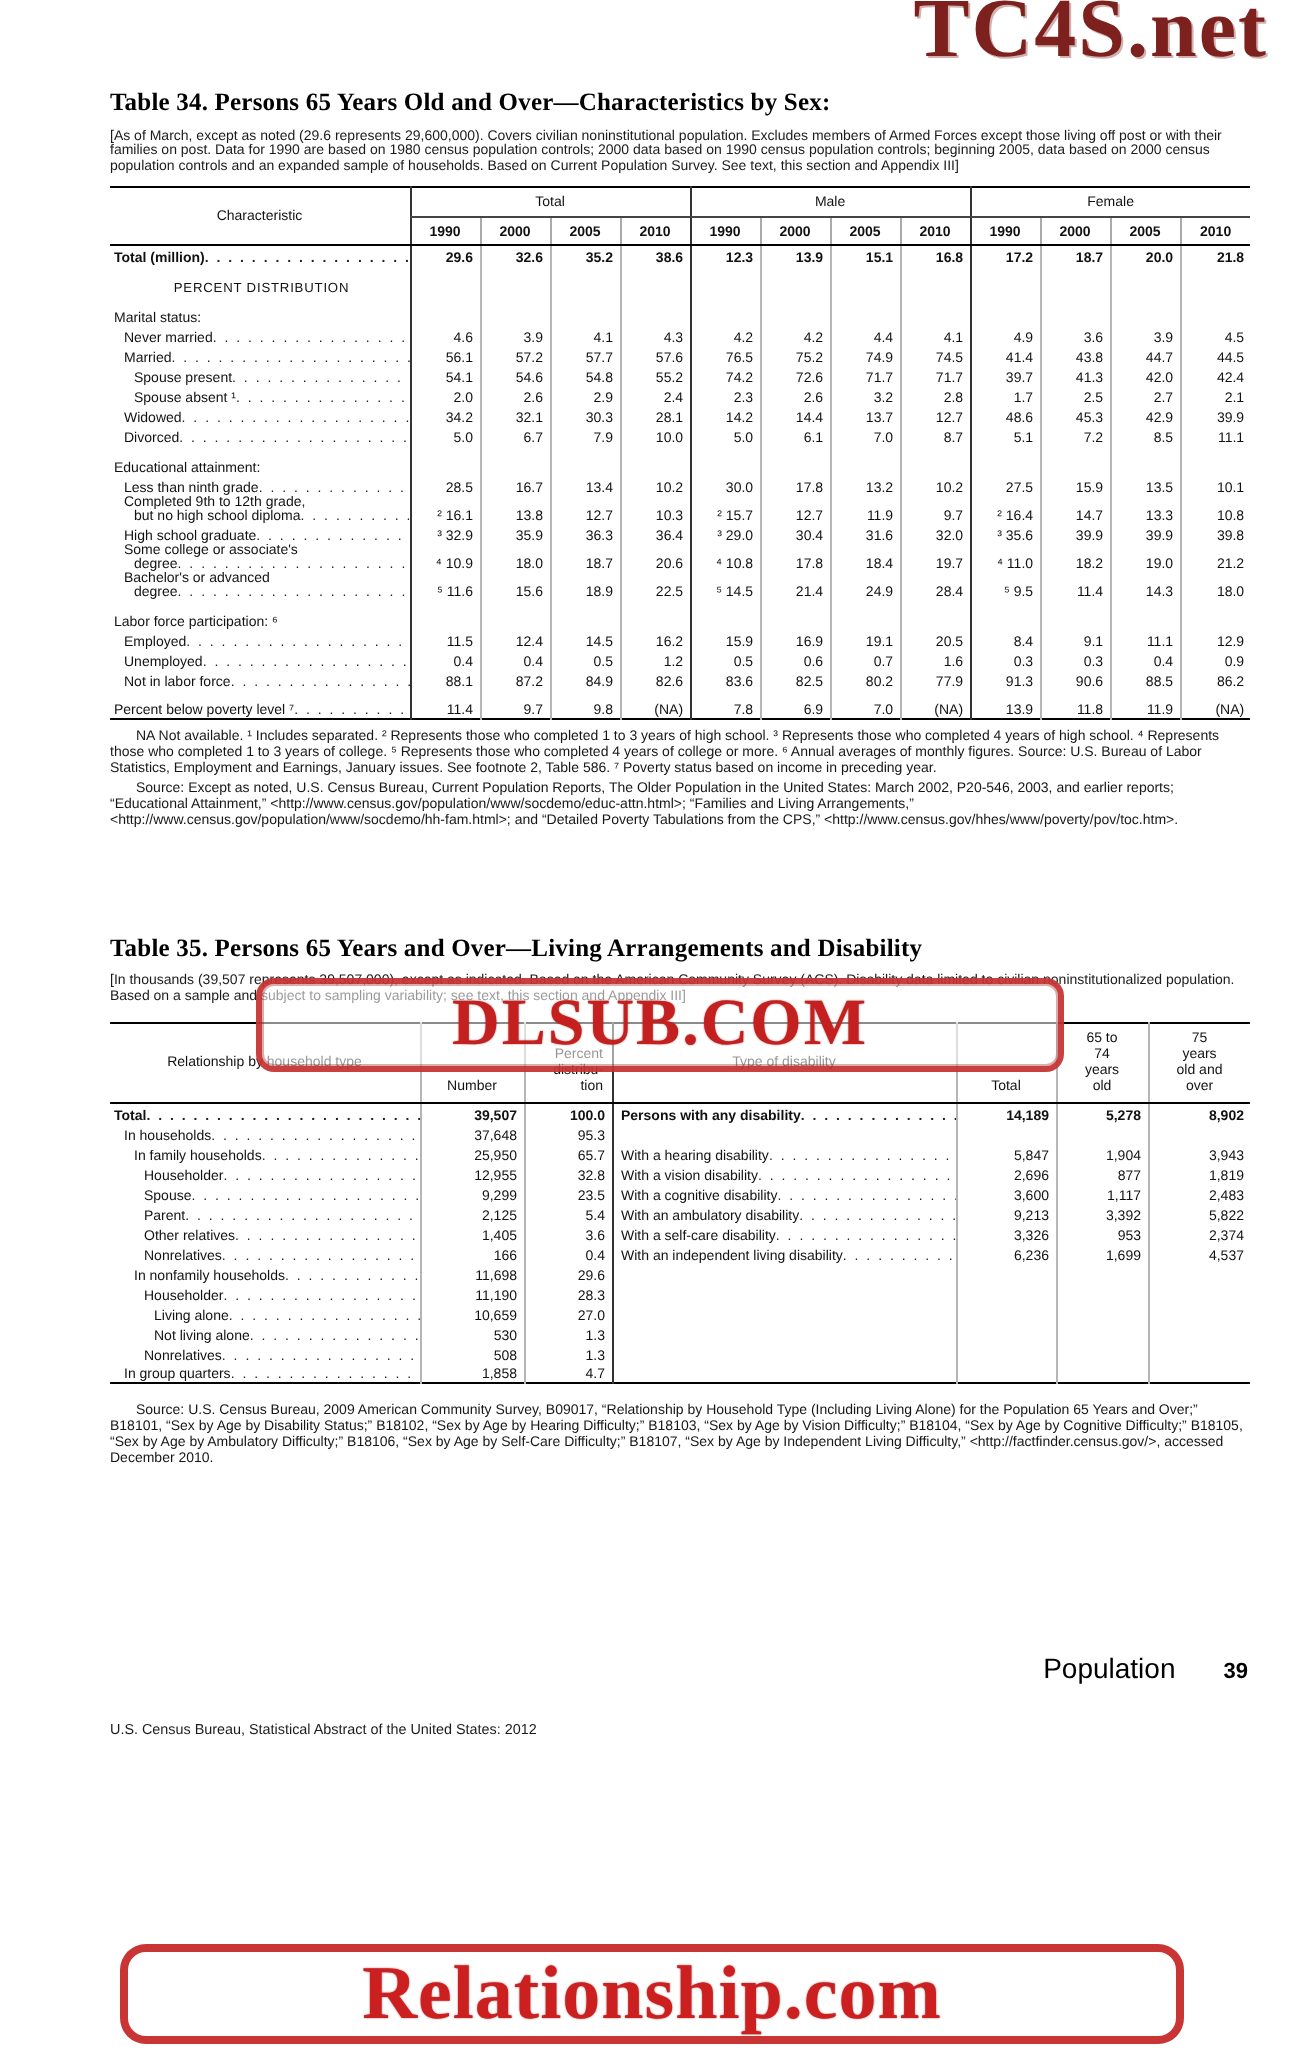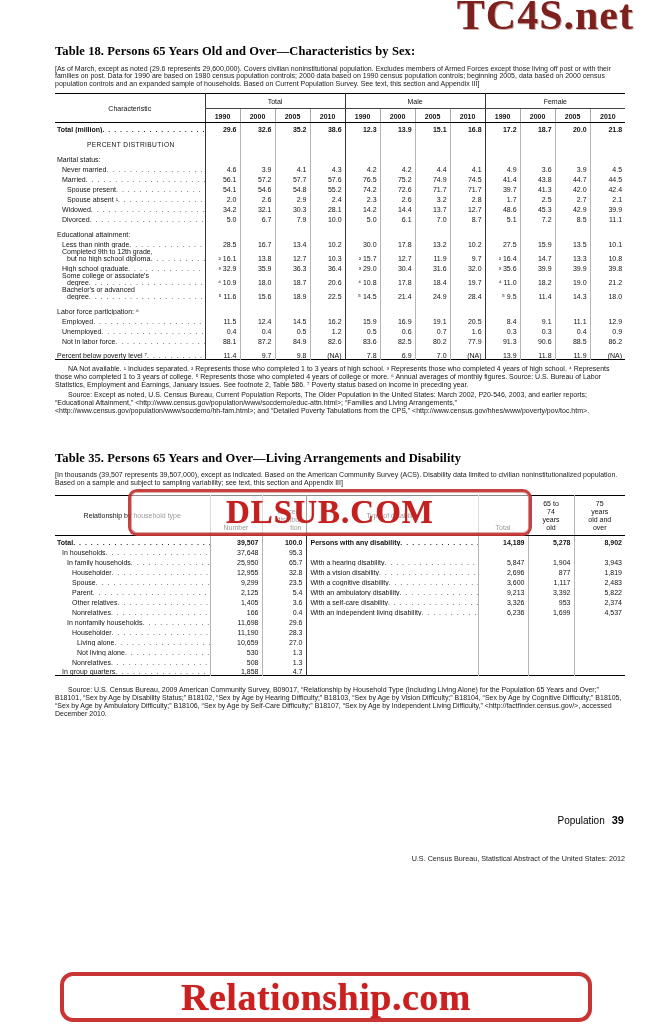--- a/index.html
+++ b/index.html
@@ -3,21 +3,21 @@
 <meta charset="utf-8">
 <style>
   * { margin:0; padding:0; box-sizing:border-box; }
   html,body { background:#e9e9e9; }
   body { font-family:"Liberation Sans","DejaVu Sans",sans-serif; }
   .page { position:relative; width:652px; height:1024px; margin:0 auto; background:#ffffff; overflow:hidden; color:#111; }
   .content { padding:44px 27px 0 55px; }
 
   .ttitle { font-family:"Liberation Serif","DejaVu Serif",serif; font-size:12.5px; line-height:14.5px; font-weight:bold; color:#000; letter-spacing:.1px; }
   .ttitle .tl { display:block; }
-  .mt35 { margin-top:36px; }
+  .mt35 { margin-top:52px; }
 
   .headnote { margin-top:6px; font-size:7px; line-height:7.9px; color:#1a1a1a; }
 
   table { border-collapse:collapse; table-layout:fixed; width:570px; }
 
   
   .t34 { margin-top:5px; border-top:1.5px solid #000; border-bottom:1.5px solid #000; font-size:7px; }
   .t34 thead th { font-weight:normal; font-size:7px; vertical-align:middle; text-align:center; }
   .t34 .hchar { border-bottom:1px solid #000; }
   .t34 .hg { height:15px; border-bottom:1px solid #444; border-left:1px solid #333; }
@@ -50,23 +50,23 @@
   .ld { flex:1 1 0; min-width:0; overflow:hidden; white-space:nowrap; letter-spacing:1px; color:#222; }
   .l1 { white-space:nowrap; }
 
   
   .notes { margin-top:5px; }
   .note { font-size:7px; line-height:8.1px; color:#161616; text-indent:13px; margin-top:1px; }
   .src35 { margin-top:10px; }
 
   
   .pagefoot { margin-top:92px; text-align:right; padding-right:1px; }
-  .pf-label { font-size:10px; color:#000; }
-  .pf-num { font-size:11px; font-weight:bold; margin-left:7px; color:#000; }
-  .publine { margin-top:26px; font-size:7.2px; color:#1c1c1c;text-align:right; }
+  .pf-label { font-size:14px; color:#000; }
+  .pf-num { font-size:11px; font-weight:bold; margin-left:24px; color:#000; }
+  .publine { margin-top:16px; font-size:7.2px; color:#1c1c1c; }
 
   
   .wm { font-family:"Liberation Serif","DejaVu Serif",serif; font-weight:bold; position:absolute; }
   .wm-top { top:-9px; right:18px; font-size:42px; color:#7d211e; text-shadow:1px 1px 0 rgba(125,33,30,.35); letter-spacing:1px; }
   .wm-mid { top:489px; left:128px; width:404px; height:47px; line-height:40px; text-align:center;
             font-size:33px; color:#c42020; letter-spacing:1px;
             border:3px solid rgba(190,30,30,.85); border-radius:9px; background:rgba(255,255,255,.55);
             box-shadow:inset 0 0 0 1px rgba(150,20,20,.35); text-shadow:0 0 1px rgba(130,15,15,.6); }
   .wm-bottom { top:972px; left:60px; width:532px; height:50px; line-height:43px; text-align:center;
             font-size:38px; color:#cc1f1f; letter-spacing:.5px;
@@ -76,21 +76,21 @@
 </head>
 <body>
 
 <div class="page">
 
   <div class="wm wm-top">TC4S.net</div>
 
   <main class="content">
 
     <h2 class="ttitle">
-      <span class="tl">Table 18. Persons 65 Years Old and Over—Characteristics by Sex:</span>
+      <span class="tl">Table 34. Persons 65 Years Old and Over—Characteristics by Sex:</span>
     </h2>
 
     <p class="headnote">[As of March, except as noted (29.6 represents 29,600,000). Covers civilian noninstitutional population. Excludes members of Armed Forces except those living off post or with their families on post. Data for 1990 are based on 1980 census population controls; 2000 data based on 1990 census population controls; beginning 2005, data based on 2000 census population controls and an expanded sample of households. Based on Current Population Survey. See text, this section and Appendix III]</p>
 
     <table class="t34">
       <colgroup>
         <col style="width:150px">
         <col style="width:35px">
           <col style="width:35px">
           <col style="width:35px">

